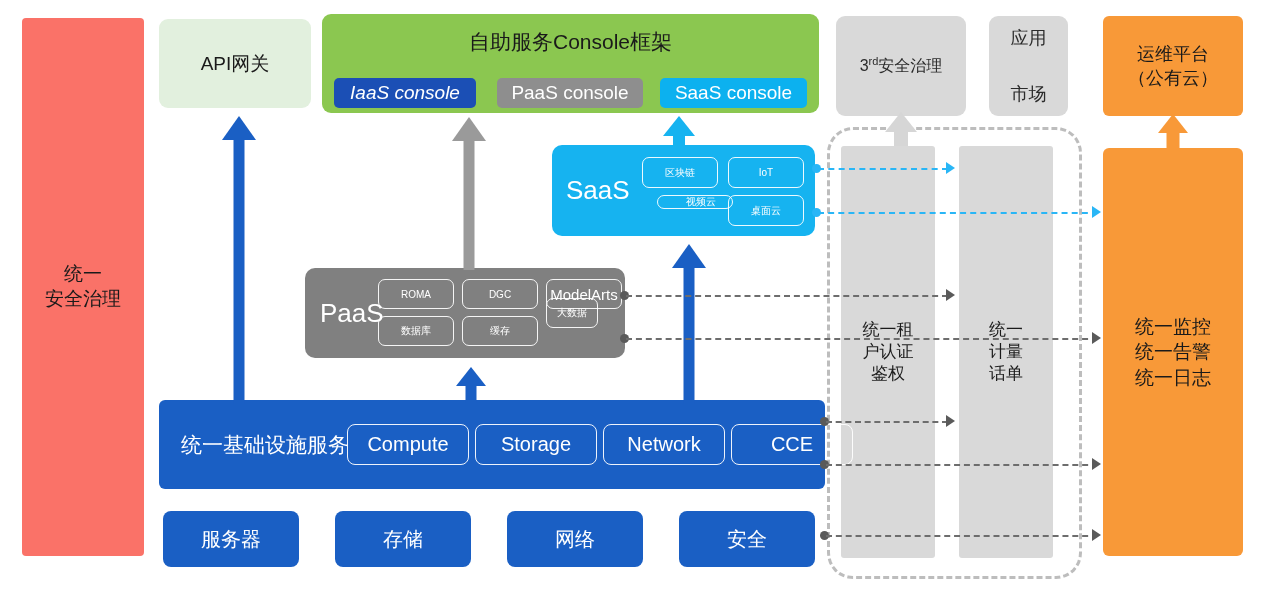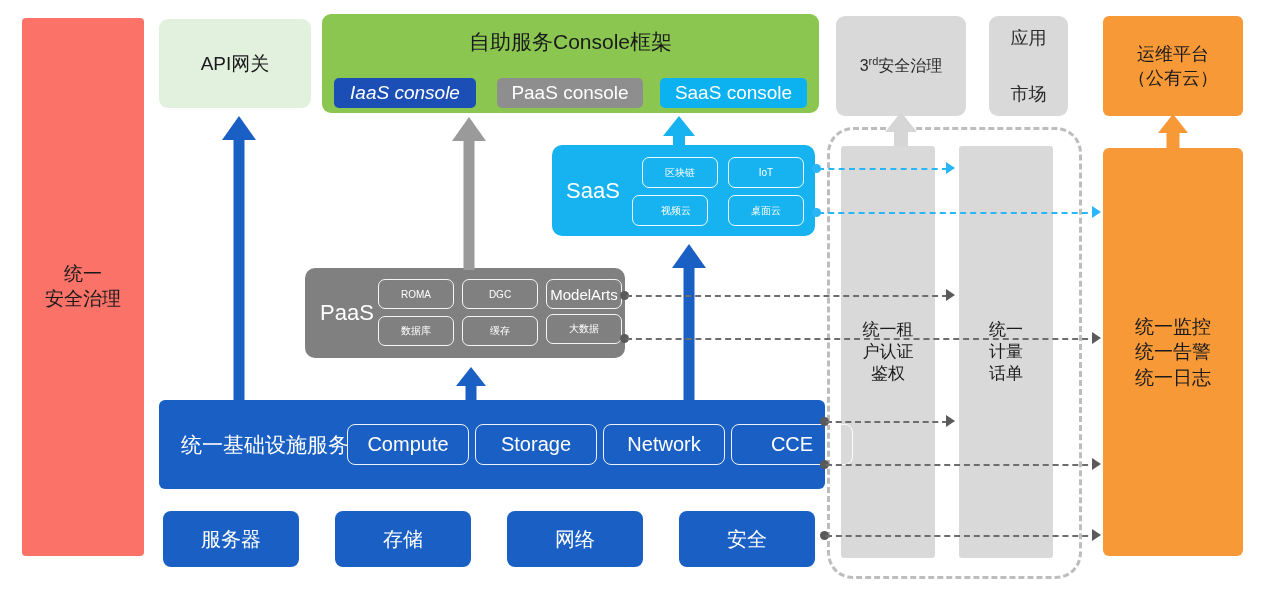--- a/index.html
+++ b/index.html
@@ -19,21 +19,21 @@
   .chip.saasc{background:#0cb1ef;}
 
   .gray-card{background:#d9d9d9;border-radius:9px;color:#2b2b2b;font-size:16px;line-height:1.25;}
   .gray-card.small{font-size:18px;}
   .ops{background:#f89938;border-radius:6px;color:#1a1a1a;font-size:18px;line-height:1.35;}
 
   
   .saas-block{background:#16b3f0;border-radius:10px;}
   .paas-block{background:#808080;border-radius:10px;}
   .infra-block{background:#1a5fc4;border-radius:6px;}
-  .blk-label{position:absolute;color:#ffffff;font-size:22px;display:flex;align-items:center;}
+  .blk-label{position:absolute;color:#ffffff;font-size:26px;display:flex;align-items:center;}
   .pill{position:absolute;box-sizing:border-box;border:1.6px solid rgba(255,255,255,.92);border-radius:7px;
         display:flex;align-items:center;justify-content:center;color:#ffffff;font-size:10px;}
   .pill.lg{font-size:20px;border-radius:8px;}
   .hw{position:absolute;background:#1a5fc4;border-radius:8px;display:flex;align-items:center;justify-content:center;
       color:#ffffff;font-size:20px;}
 
   
   .dashed-zone{position:absolute;box-sizing:border-box;border:3px dashed #bdbdbd;border-radius:26px;background:transparent;}
   .gcol{position:absolute;background:#d9d9d9;border-radius:3px;display:flex;align-items:center;justify-content:center;
         color:#1a1a1a;font-size:17px;line-height:1.3;text-align:center;}
@@ -112,21 +112,21 @@
   </div>
 
   <div class="saas-block" style="position:absolute;left:552px;top:145px;width:263px;height:91px;">
     <div class="blk-label" style="left:14px;top:0;height:91px;">SaaS</div>
     <div class="pill" style="left:90px;top:12px;width:76px;height:31px;">
       <span>区块链</span>
     </div>
     <div class="pill" style="left:176px;top:12px;width:76px;height:31px;">
       <span>IoT</span>
     </div>
-    <div class="pill" style="left:80px;top:50px;width:76px;height:31px;padding-left:12px;">
+    <div class="pill" style="left:105px;top:50px;width:76px;height:14px;padding-left:12px;">
       <span>视频云</span>
     </div>
     <div class="pill" style="left:176px;top:50px;width:76px;height:31px;">
       <span>桌面云</span>
     </div>
   </div>
 
   <div class="paas-block" style="position:absolute;left:305px;top:268px;width:320px;height:90px;">
     <div class="blk-label" style="left:15px;top:0;height:90px;">PaaS</div>
     <div class="pill" style="left:73px;top:11px;width:76px;height:30px;">
@@ -137,21 +137,21 @@
     </div>
     <div class="pill" style="left:241px;top:11px;width:76px;height:30px;font-size:15px;">
       <span>ModelArts</span>
     </div>
     <div class="pill" style="left:73px;top:48px;width:76px;height:30px;">
       <span>数据库</span>
     </div>
     <div class="pill" style="left:157px;top:48px;width:76px;height:30px;">
       <span>缓存</span>
     </div>
-    <div class="pill" style="left:241px;top:46px;width:76px;height:30px;">
+    <div class="pill" style="left:241px;top:30px;width:52px;height:30px;">
       <span>大数据</span>
     </div>
   </div>
 
   <div class="infra-block" style="position:absolute;left:159px;top:400px;width:666px;height:89px;">
     <div class="blk-label" style="left:22px;top:0;height:89px;font-size:21px;">统一基础设施服务</div>
     <div class="pill lg" style="left:188px;top:24px;width:122px;height:41px;">
       <span>Compute</span>
     </div>
     <div class="pill lg" style="left:316px;top:24px;width:122px;height:41px;">

